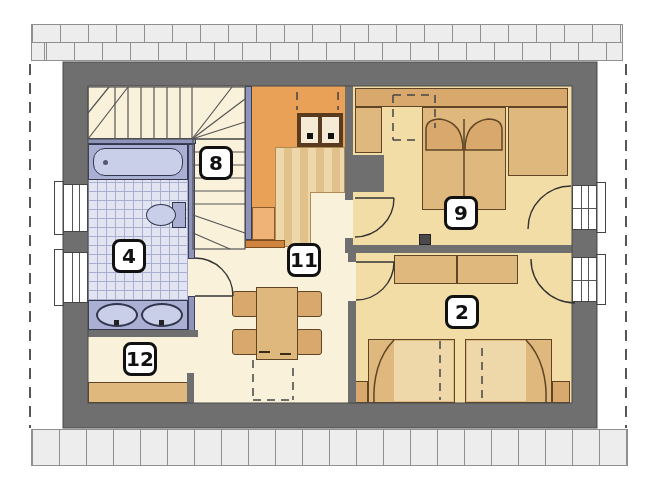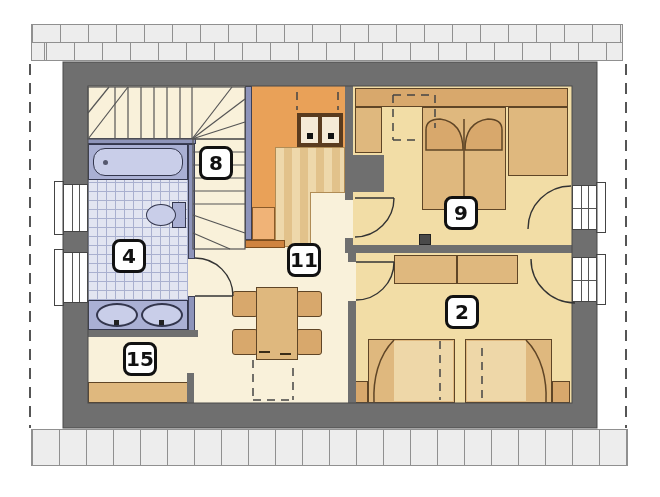--- a/index.html
+++ b/index.html
@@ -243,16 +243,16 @@
   <div class="label" style="left:287px;top:243px;">
       <span>11</span>
     </div>
   <div class="label" style="left:444px;top:196px;">
       <span>9</span>
     </div>
   <div class="label" style="left:445px;top:295px;">
       <span>2</span>
     </div>
   <div class="label" style="left:123px;top:342px;">
-      <span>15</span>
+      <span>12</span>
     </div>
 
 </div>
 
 </body></html>

